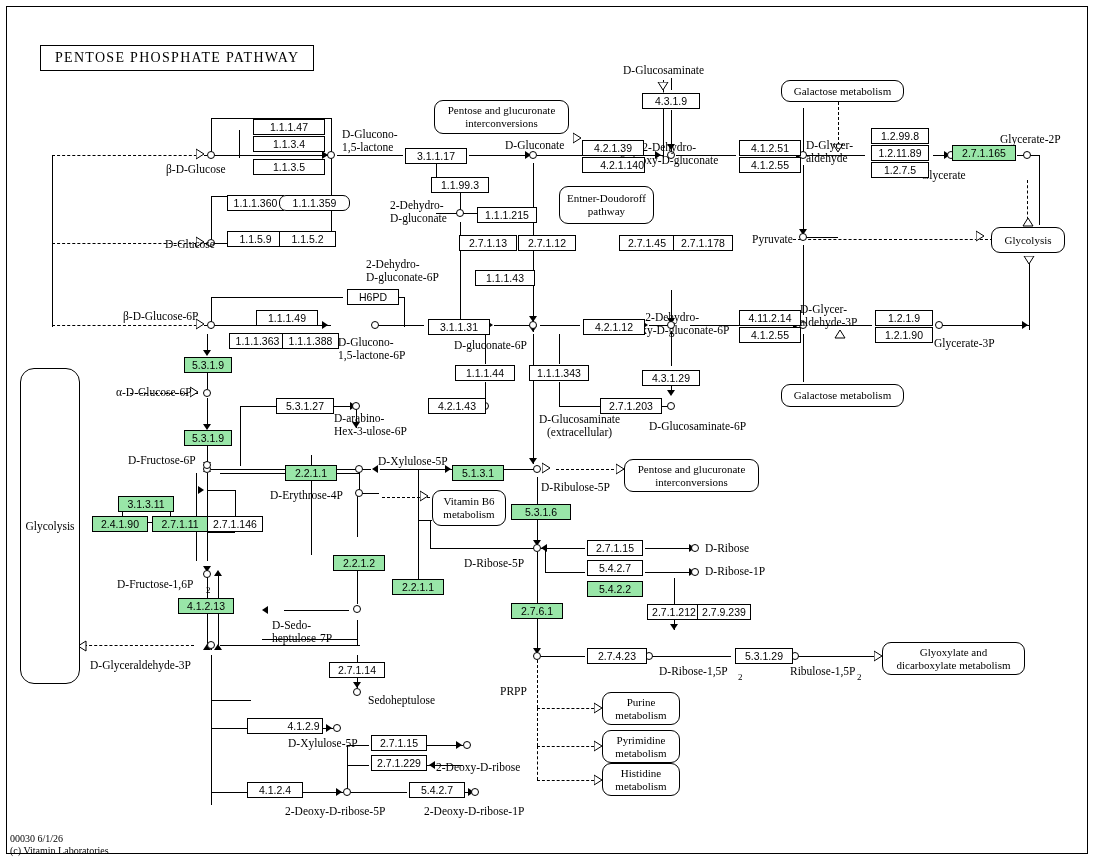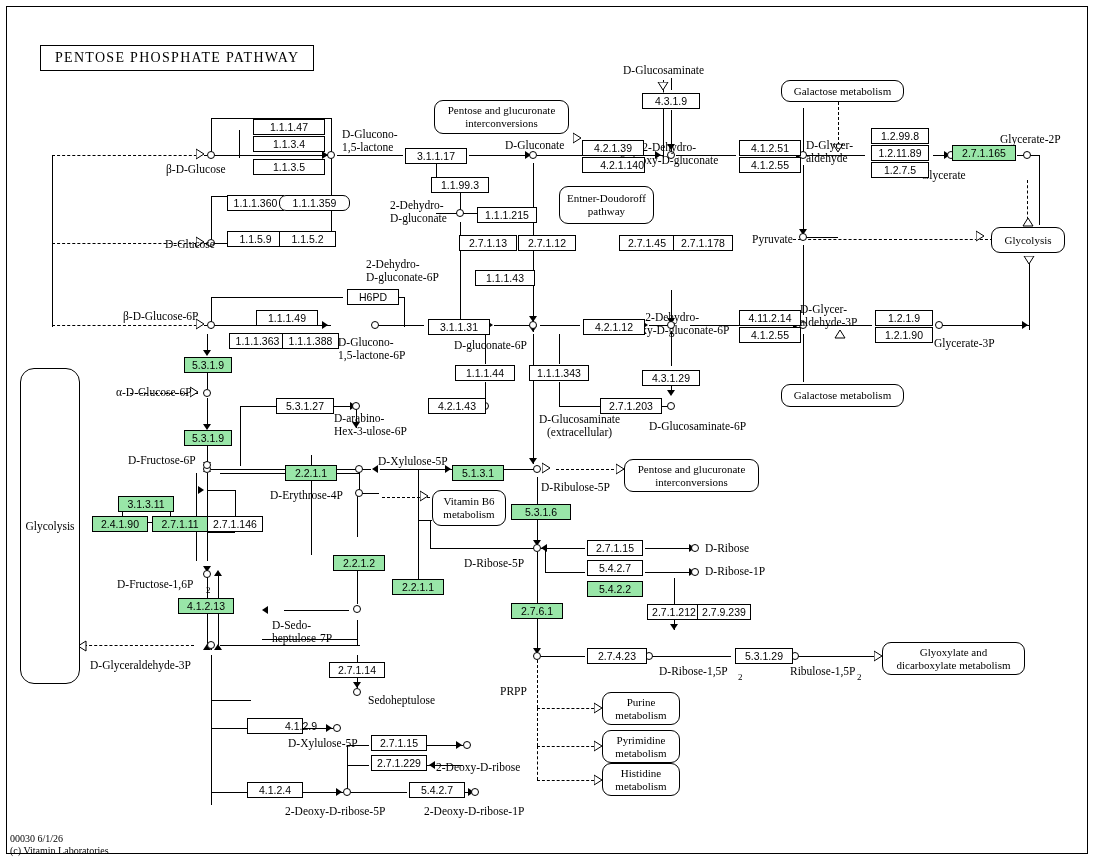--- a/index.html
+++ b/index.html
@@ -574,21 +574,21 @@
     <div class="enz green" style="left:178px;top:598px;width:56px;"><span>4.1.2.13</span></div>
     <div class="enz" style="left:587px;top:540px;width:56px;"><span>2.7.1.15</span></div>
     <div class="enz" style="left:587px;top:560px;width:56px;"><span>5.4.2.7</span></div>
     <div class="enz green" style="left:587px;top:581px;width:56px;"><span>5.4.2.2</span></div>
     <div class="enz" style="left:647px;top:604px;width:54px;"><span>2.7.1.212</span></div>
     <div class="enz" style="left:697px;top:604px;width:54px;"><span>2.7.9.239</span></div>
     <div class="enz green" style="left:511px;top:603px;width:52px;"><span>2.7.6.1</span></div>
     <div class="enz" style="left:587px;top:648px;width:60px;"><span>2.7.4.23</span></div>
     <div class="enz" style="left:735px;top:648px;width:58px;"><span>5.3.1.29</span></div>
     <div class="enz" style="left:329px;top:662px;width:56px;"><span>2.7.1.14</span></div>
-    <div class="enz" style="left:247px;top:718px;width:56px;padding-left:37px;"><span>4.1.2.9</span></div>
+    <div class="enz" style="left:247px;top:718px;width:76px;padding-left:37px;"><span>4.1.2.9</span></div>
     <div class="enz" style="left:371px;top:735px;width:56px;"><span>2.7.1.15</span></div>
     <div class="enz" style="left:371px;top:755px;width:56px;"><span>2.7.1.229</span></div>
     <div class="enz" style="left:247px;top:782px;width:56px;"><span>4.1.2.4</span></div>
     <div class="enz" style="left:409px;top:782px;width:56px;"><span>5.4.2.7</span></div>
   </div>
 
   <div>
     <div class="mapbox" style="left:434px;top:100px;width:135px;height:34px;white-space:pre;"><span>Pentose and glucuronate
 interconversions</span></div>
     <div class="mapbox" style="left:781px;top:80px;width:123px;height:22px;">

